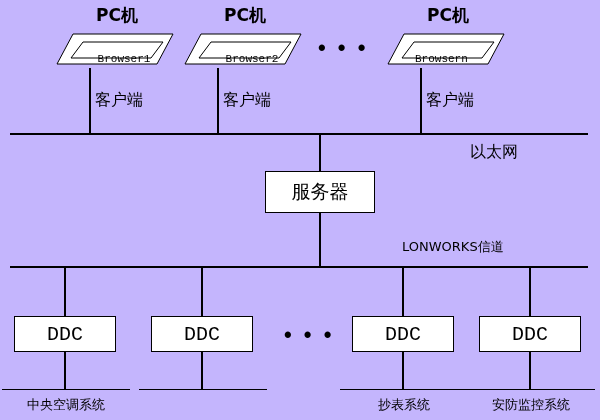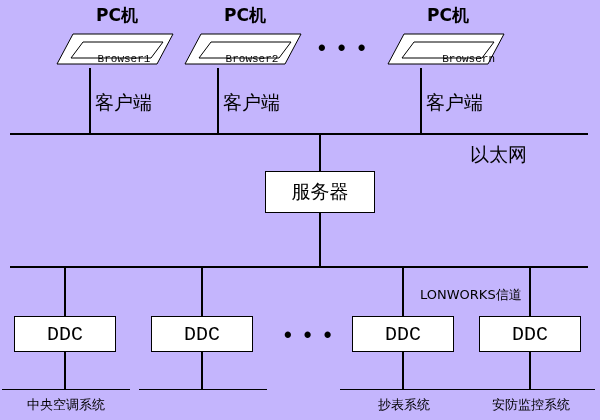--- a/index.html
+++ b/index.html
@@ -43,21 +43,21 @@
     padding-left: 24px;
   }
   .line {
     position: absolute;
     background: #000;
   }
   .hline { height: 2px; }
   .vline { width: 2px; }
   .cap {
     position: absolute;
-    font-size: 19px;
+    font-size: 16px;
     color: #000;
     white-space: nowrap;
     font-family: Liberation Sans, sans-serif;
   }
   .cap-mix {
     position: absolute;
     font-size: 13px;
     color: #000;
     white-space: nowrap;
     font-family: "DejaVu Sans", "Liberation Sans", sans-serif;
@@ -115,32 +115,32 @@
   <div class="line vline" style="left:217px; top:68px; height:66px;"></div>
   <div class="cap" style="left:223px; top:90px;">客户端</div>
 
   <div class="dots" style="left:318px; top:35px;">• • •</div>
 
   <div class="pc-label" style="left:403px; top:4px; width:90px;">PC机</div>
   <svg class="mon" style="left:386px; top:30px;" width="120" height="42" viewBox="0 0 120 42">
     <polygon points="18,4 118,4 102,34 2,34" fill="#ffffff" stroke="#000000" stroke-width="1"></polygon>
     <polygon points="28,12 108,12 96,28 16,28" fill="#ffffff" stroke="#000000" stroke-width="1"></polygon>
   </svg>
-  <div class="browser" style="left:391px; top:53px; width:80px; text-align:right;">Browsern</div>
+  <div class="browser" style="left:391px; top:53px; width:80px; text-align:left;">Browsern</div>
   <div class="line vline" style="left:420px; top:68px; height:66px;"></div>
   <div class="cap" style="left:426px; top:90px;">客户端</div>
 
   <div class="line hline" style="left:10px; top:133px; width:578px;"></div>
   <div class="cap" style="left:470px; top:142px;">以太网</div>
 
   <div class="line vline" style="left:319px; top:133px; height:38px;"></div>
   <div class="box server-box" style="left:265px; top:171px; width:110px; height:42px;">服务器</div>
   <div class="line vline" style="left:319px; top:213px; height:54px;"></div>
 
-  <div class="cap-mix" style="left:420px; top:238px;margin-top:48px;">LONWORKS信道</div>
+  <div class="cap-mix" style="left:402px; top:238px;">LONWORKS信道</div>
   <div class="line hline" style="left:10px; top:266px; width:578px;"></div>
 
   <div class="line vline" style="left:64px; top:266px; height:50px;"></div>
   <div class="box ddc-box" style="left:14px; top:316px; width:102px; height:36px;">DDC</div>
   <div class="line vline" style="left:64px; top:352px; height:38px;"></div>
   <div class="line hline" style="left:2px; top:389px; width:128px; height:1px;"></div>
   <div class="sys-label" style="left:1px; top:396px; width:130px;">中央空调系统</div>
 
   <div class="line vline" style="left:201px; top:266px; height:50px;"></div>
   <div class="box ddc-box" style="left:151px; top:316px; width:102px; height:36px;">DDC</div>

